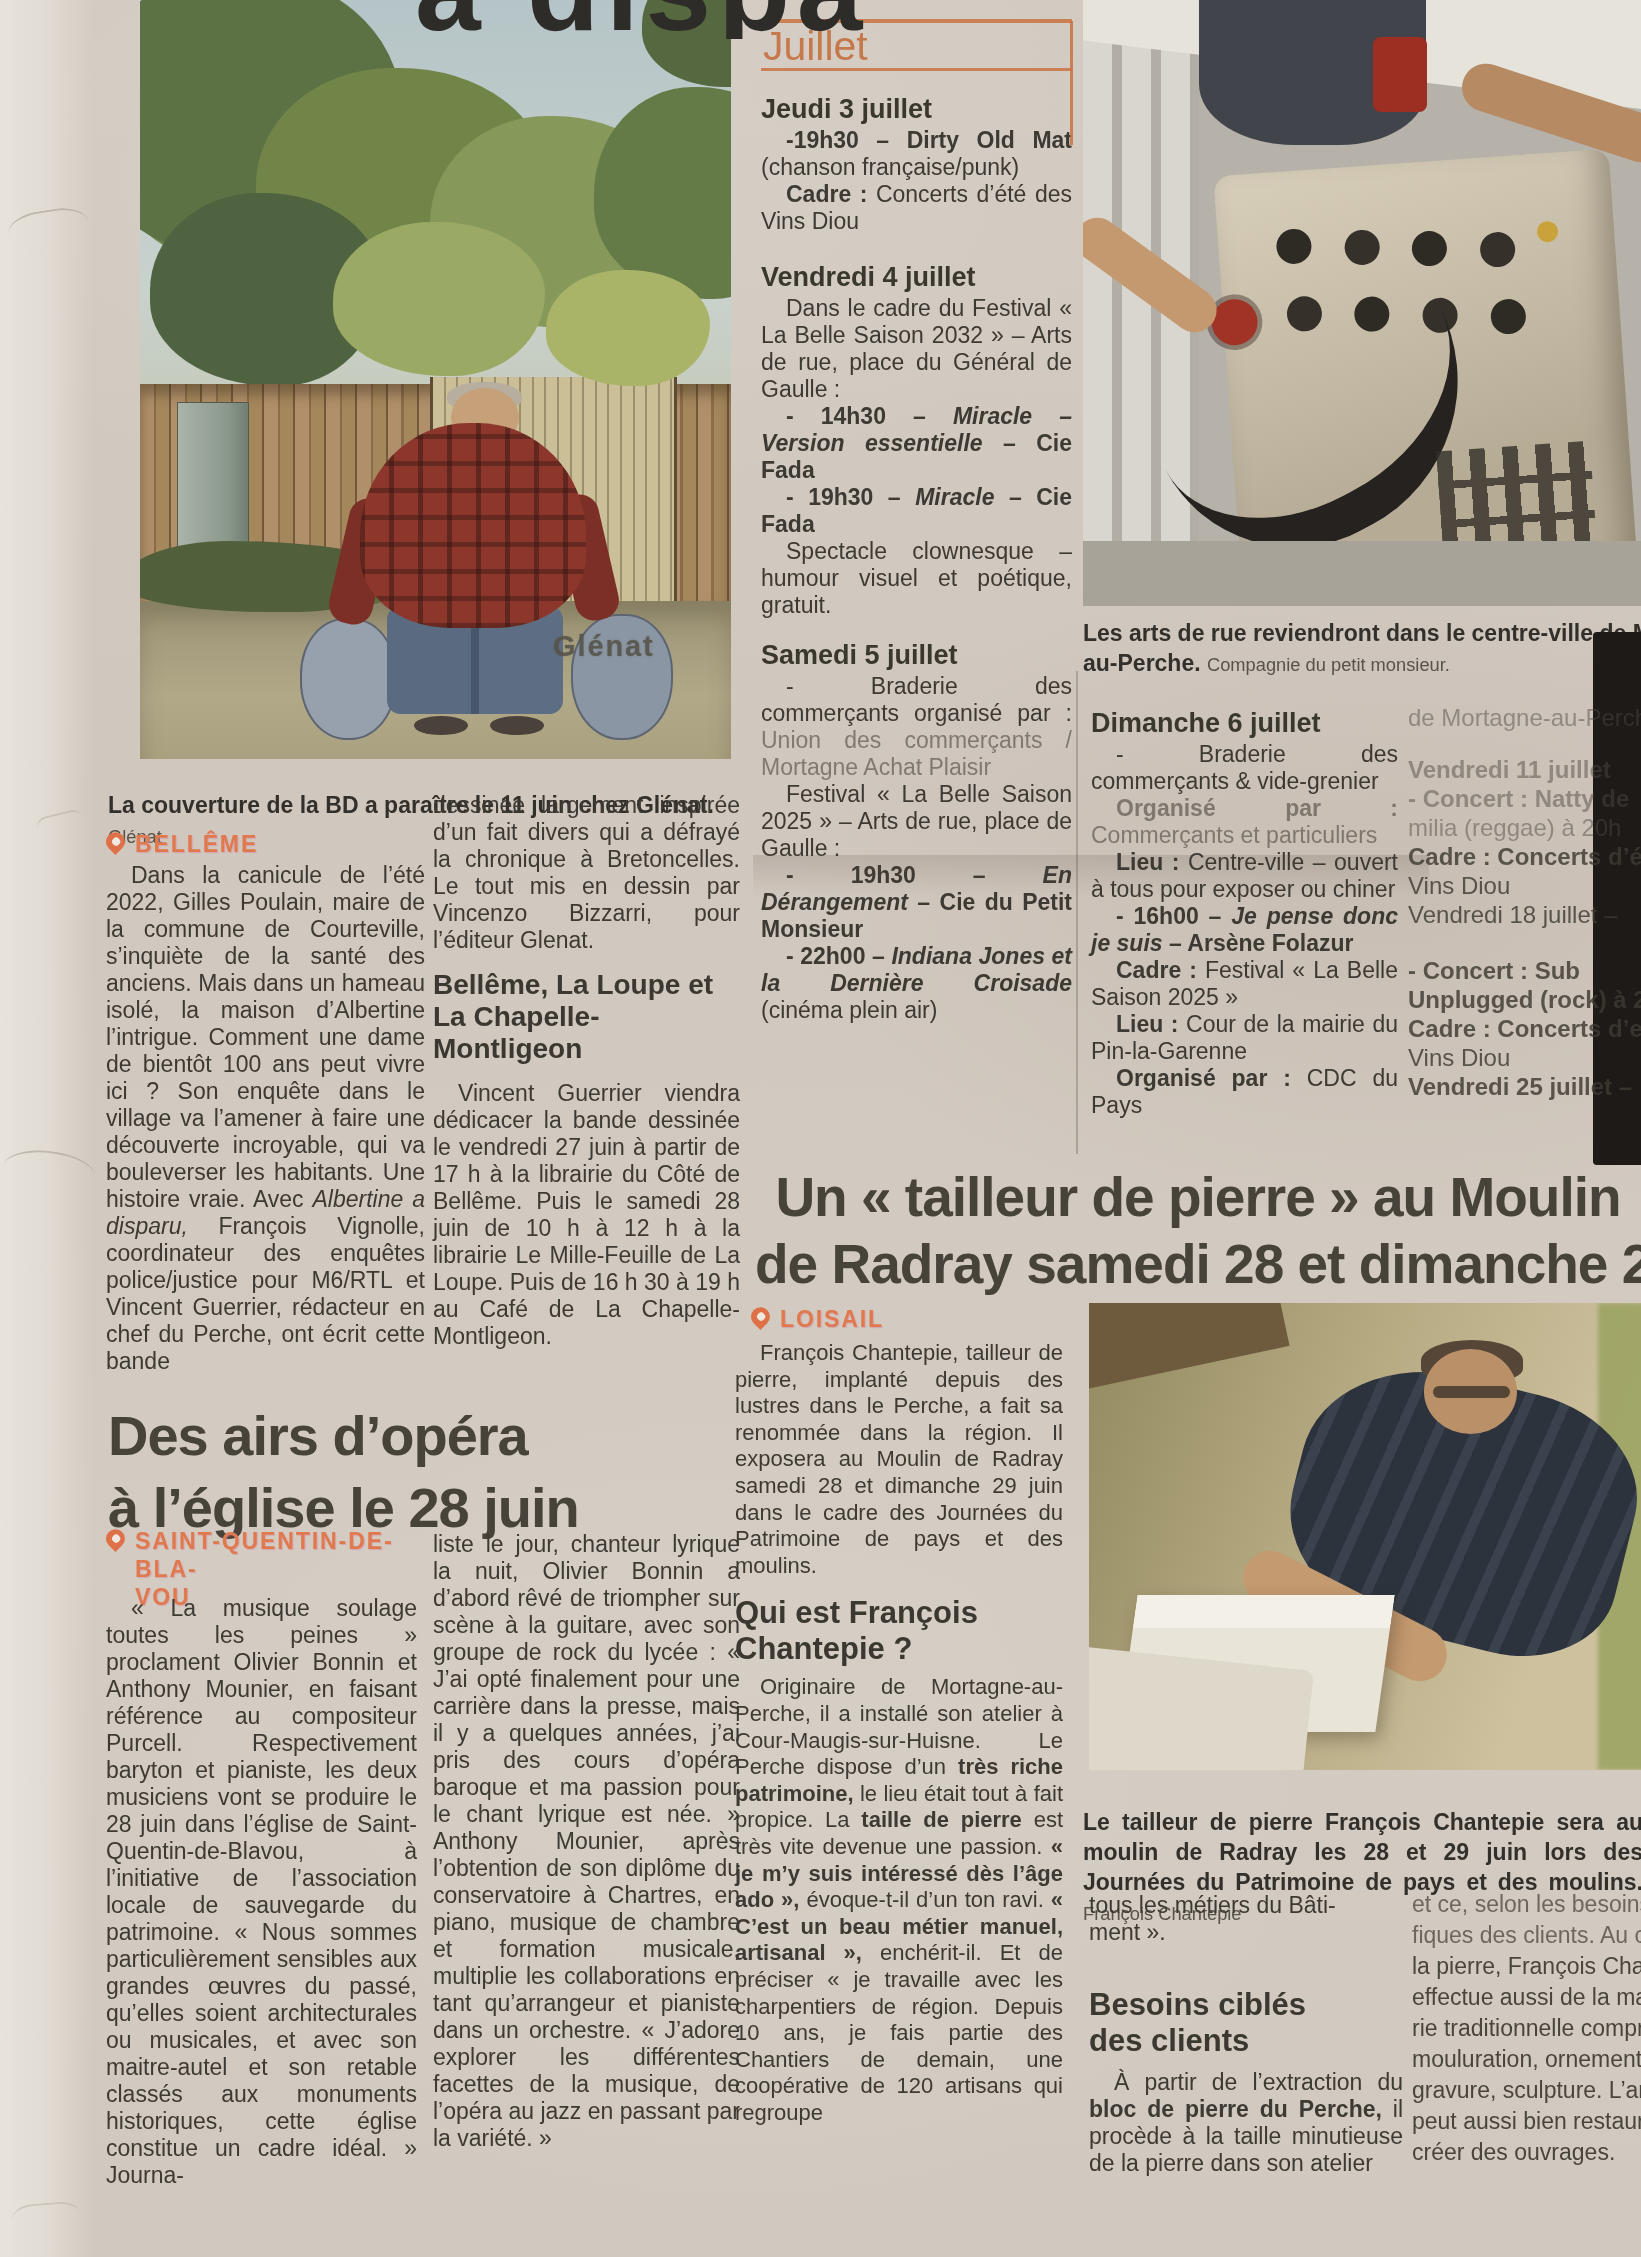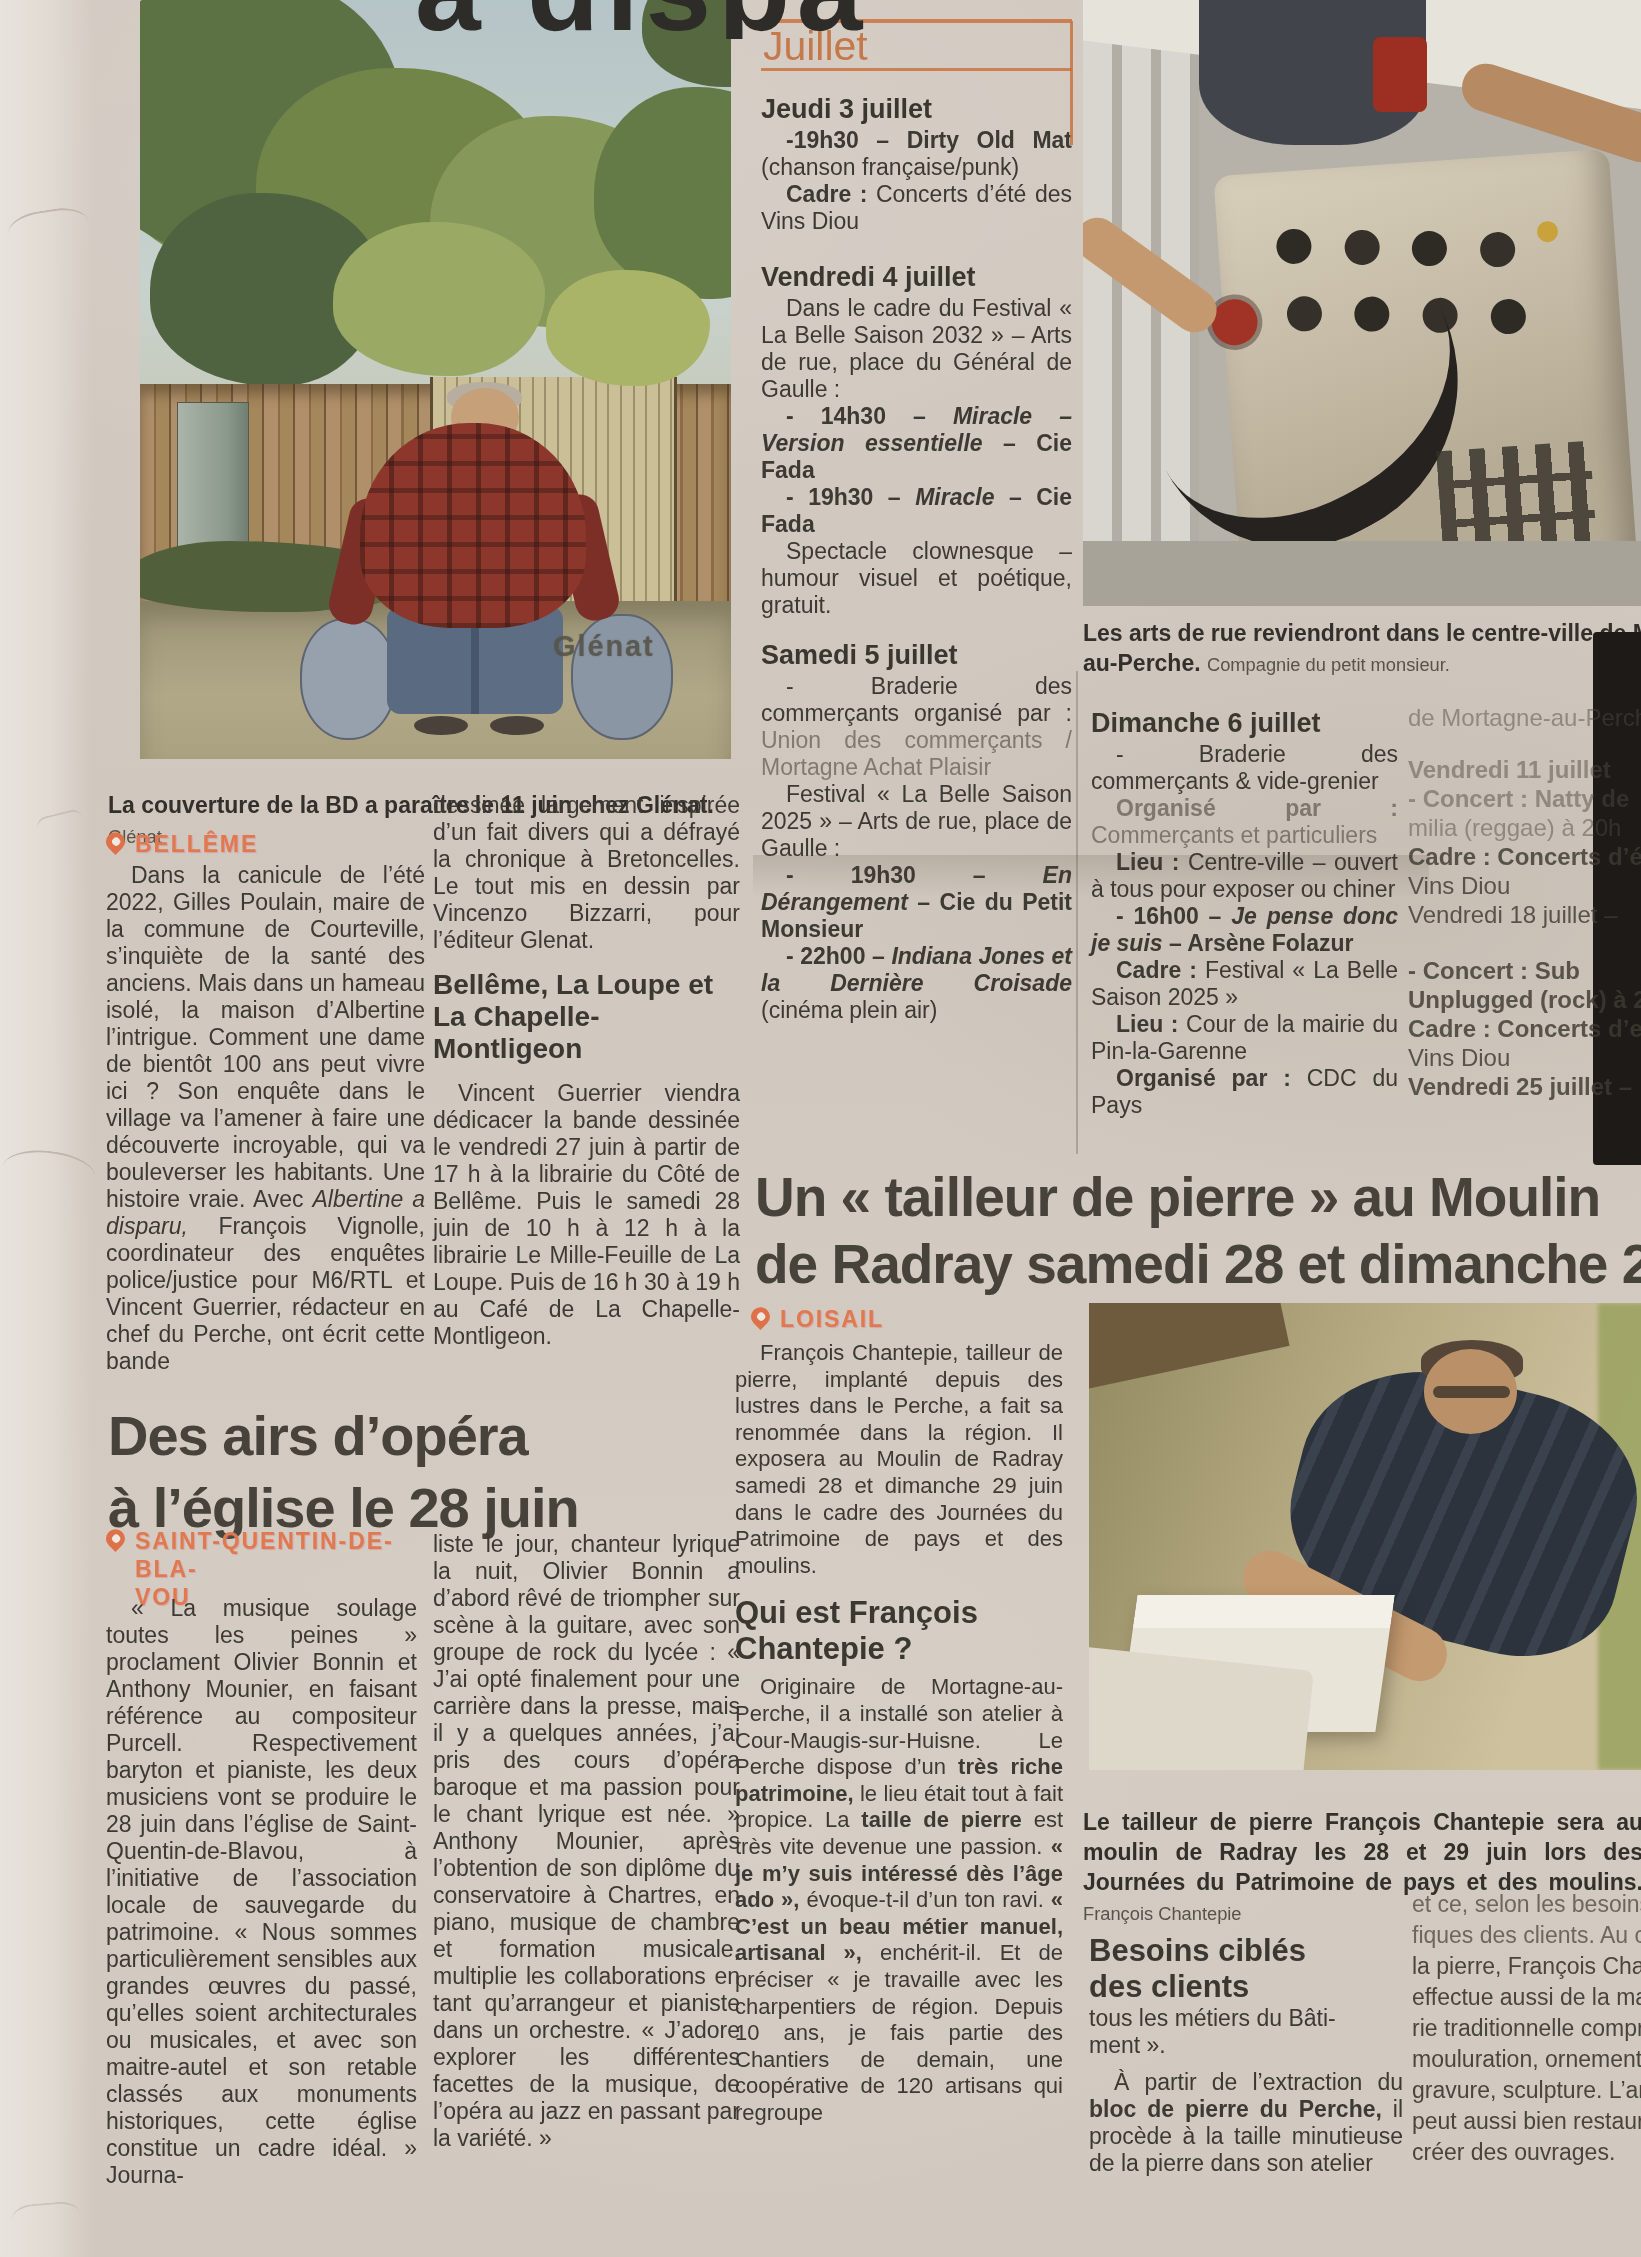--- a/index.html
+++ b/index.html
@@ -139,21 +139,21 @@
     background:repeating-linear-gradient(100deg,#2c333d 0 25px,#3a424d 25px 35px);}
   .pm-head{right:124px;top:46px;width:93px;height:85px;border-radius:50%;background:#ba9069;}
   .pm-hair{right:118px;top:37px;width:102px;height:41px;border-radius:50% 50% 30% 30%;background:#564638;}
   .pm-shade{right:131px;top:83px;width:77px;height:11.6px;border-radius:7.7px;background:#3c3228;opacity:.8;}
   .pm-arm{left:145px;top:286px;width:222px;height:54px;border-radius:27px;background:#c49a70;transform:rotate(27deg);}
   .pm-stone{left:39px;top:292px;width:257px;height:137px;background:#e8e4d8;transform:skewX(-8deg);
     box-shadow:inset 0 33px 0 #f3f0e8, 5.8px 7.7px 17.4px rgba(60,50,35,.35);}
   .pm-slab{left:-23px;top:355px;width:241px;height:145px;background:#ddd8ca;transform:rotate(6deg);border-radius:9.7px;}
   
   .headline{font-weight:bold;color:#47433a;letter-spacing:-1px;}
-  .hl-tailleur{left:755px;top:1164px;width:886px;height:145px;overflow:hidden;}
+  .hl-tailleur{left:755px;top:1164px;width:886px;height:145px;overflow:hidden;text-align:center;}
   .hl-tailleur div{font-size:55px;line-height:67px;white-space:nowrap;}
   .hl-opera{left:108px;top:1400px;width:624px;}
   .hl-opera div{font-size:56px;line-height:72px;}
   
   .bel-pin{left:106px;top:830px;justify-content:center;}
   .bel-col1{left:106px;top:862px;width:319px;}
   .bel-col2{left:433px;top:792px;width:307px;}
   .loisail-pin{left:751px;top:1305px;}
   .loisail-col{left:735px;top:1340px;width:328px;font-size:22px;line-height:26.6px;}
   .opera-pin{left:106px;top:1527px;width:319px;}
@@ -333,22 +333,22 @@
     <span class="pinlabel"><span>SAINT-QUENTIN-DE-BLA-</span><br><span>VOU</span></span>
   </div>
   <div class="abs opera-col1 body-col">
     <p class="ag-p ind">« La musique soulage toutes les peines » proclament Olivier Bonnin et Anthony Mounier, en faisant référence au compositeur Purcell. Respectivement baryton et pianiste, les deux musiciens vont se produire le 28 juin dans l’église de Saint-Quentin-de-Blavou, à l’initiative de l’association locale de sauvegarde du patrimoine. « Nous sommes particulièrement sensibles aux grandes œuvres du passé, qu’elles soient architecturales ou musicales, et avec son maitre-autel et son retable classés aux monuments historiques, cette église constitue un cadre idéal. » Journa-</p>
   </div>
   <div class="abs opera-col2 body-col">
     <p class="ag-p">liste le jour, chanteur lyrique la nuit, Olivier Bonnin a d’abord rêvé de triompher sur scène à la guitare, avec son groupe de rock du lycée : « J’ai opté finalement pour une carrière dans la presse, mais il y a quelques années, j’ai pris des cours d’opéra baroque et ma passion pour le chant lyrique est née. » Anthony Mounier, après l’obtention de son diplôme du conservatoire à Chartres, en piano, musique de chambre et formation musicale, multiplie les collaborations en tant qu’arrangeur et pianiste dans un orchestre. « J’adore explorer les différentes facettes de la musique, de l’opéra au jazz en passant par la variété. »</p>
   </div>
 
   <div class="abs bot-colA body-col">
+    <p class="ag-p"><span>tous les métiers du Bâti-</span><br><span>ment ».</span></p>
     <p class="ag-p subhead2" style="margin-top:41px;"><span>Besoins ciblés</span><br><span>des clients</span></p>
-    <p class="ag-p"><span>tous les métiers du Bâti-</span><br><span>ment ».</span></p>
     <p class="ag-p ind" style="margin-top:9.7px;"><span>À partir de l’extraction du </span><span class="b">bloc de pierre du Perche,</span><span> il procède à la taille minutieuse de la pierre dans son atelier</span></p>
   </div>
   <div class="abs bot-colB">
     <div>et ce, selon les besoins spé</div>
     <div>fiques des clients. Au cha</div>
     <div class="dk">la pierre, François Chan</div>
     <div class="dk">effectue aussi de la maçon</div>
     <div class="dk">rie traditionnelle compre</div>
     <div class="dk">mouluration, ornementa</div>
     <div class="dk">gravure, sculpture. L’ar</div>

